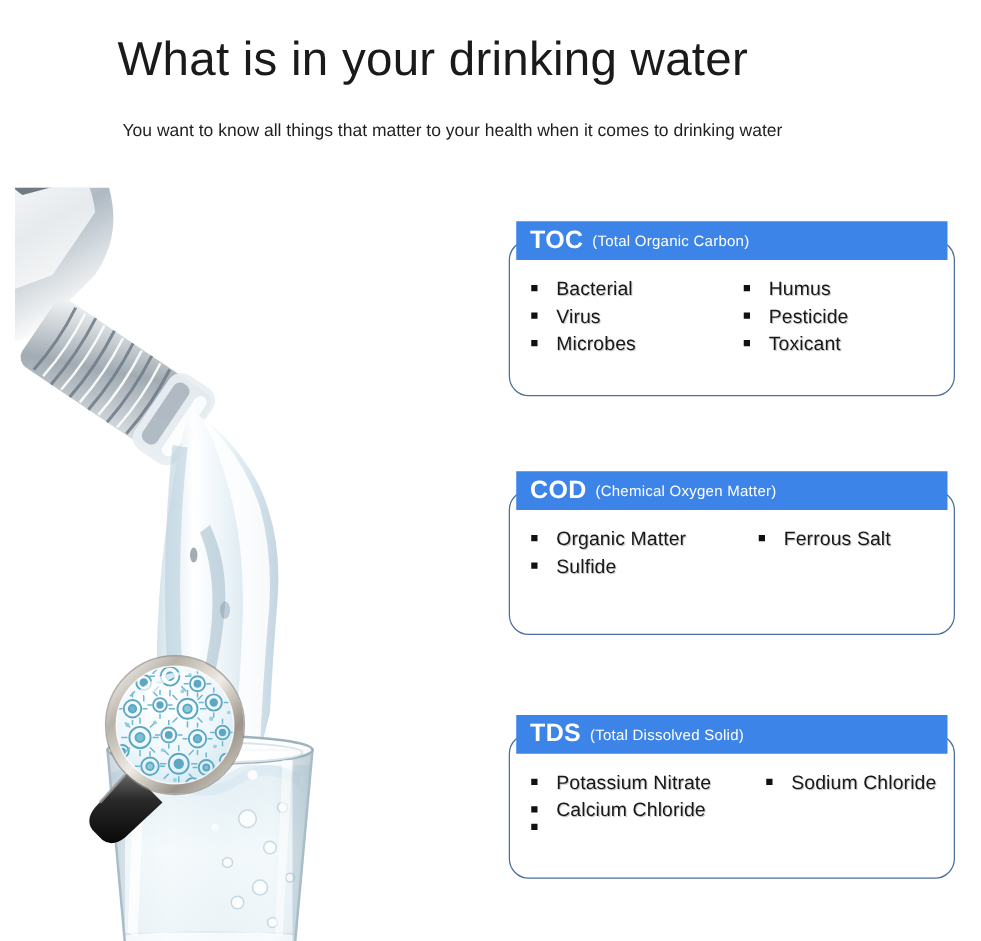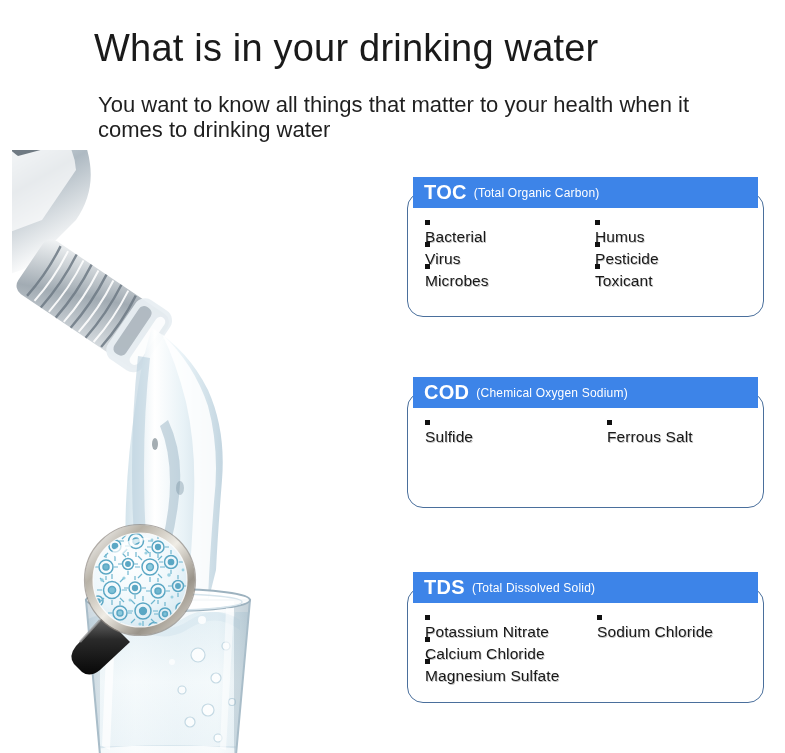--- a/index.html
+++ b/index.html
@@ -23,21 +23,21 @@
     font-size:38px;
     font-weight:400;
     color:#1a1a1a;
     letter-spacing:0.2px;
     white-space:nowrap;
   }
   #subtitle {
     position:absolute;
     left:86px; top:92px;
     width:660px;
-    font-size:22px;
+    font-size:14px;
     font-weight:400;
     color:#1f1f1f;
     line-height:25px;
   }
 
   
   #photo {
     position:absolute;
     left:0; top:150px;
     width:390px; height:603px;
@@ -89,21 +89,20 @@
   .col {
     position:absolute;
     top:0;
   }
   .col-1 { left:18px; }
   .item {
     display:flex;
     align-items:baseline;
     height:22px;
     white-space:nowrap;
-    flex-direction:column;
   }
   .bullet {
     width:5px; height:5px;
     background:#111111;
     margin-right:15px;
     flex:0 0 auto;
     position:relative;
     top:-3px;
   }
   .item-label {
@@ -117,21 +116,21 @@
   #panel-toc { left:395px; top:177px; width:358px; }
   #panel-toc .panel-box { height:125px; }
   #panel-toc .col-2 { left:188px; }
 
   #panel-cod { left:395px; top:377px; width:358px; }
   #panel-cod .panel-box { height:116px; }
   #panel-cod .col-2 { left:200px; }
 
   #panel-tds { left:395px; top:572px; width:358px; }
   #panel-tds .panel-box { height:116px; }
-  #panel-tds .col-2 { left:190px; }
+  #panel-tds .col-2 { left:206px; }
 </style>
 </head>
 <body>
 
 <div id="page">
 
   <h1 id="title">What is in your drinking water</h1>
   <p id="subtitle">You want to know all things that matter to your health when it comes to drinking water</p>
 
   <div id="photo">
@@ -433,24 +432,28 @@
           <span class="item-label">Toxicant</span>
         </div>
       </div>
     </div>
   </div>
 
   <div class="panel" id="panel-cod">
     <div class="panel-box"></div>
     <div class="panel-header">
       <span class="panel-acronym">COD</span>
-      <span class="panel-full">(Chemical Oxygen Sodium)</span>
+      <span class="panel-full">(Chemical Oxygen Matter)</span>
     </div>
     <div class="panel-lists">
       <div class="col col-1">
+        <div class="item">
+          <span class="bullet"></span>
+          <span class="item-label">Organic Matter</span>
+        </div>
         <div class="item">
           <span class="bullet"></span>
           <span class="item-label">Sulfide</span>
         </div>
       </div>
       <div class="col col-2">
         <div class="item">
           <span class="bullet"></span>
           <span class="item-label">Ferrous Salt</span>
         </div>
@@ -469,21 +472,20 @@
         <div class="item">
           <span class="bullet"></span>
           <span class="item-label">Potassium Nitrate</span>
         </div>
         <div class="item">
           <span class="bullet"></span>
           <span class="item-label">Calcium Chloride</span>
         </div>
         <div class="item">
           <span class="bullet"></span>
-          <span class="item-label">Magnesium Sulfate</span>
         </div>
       </div>
       <div class="col col-2">
         <div class="item">
           <span class="bullet"></span>
           <span class="item-label">Sodium Chloride</span>
         </div>
       </div>
     </div>
   </div>

